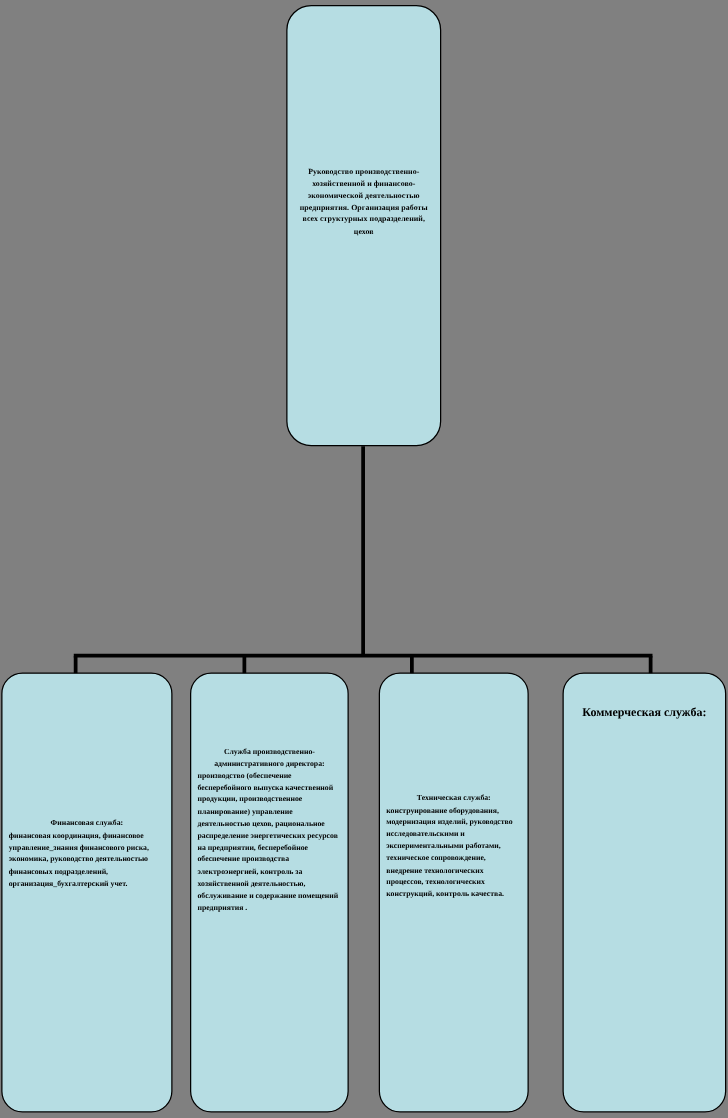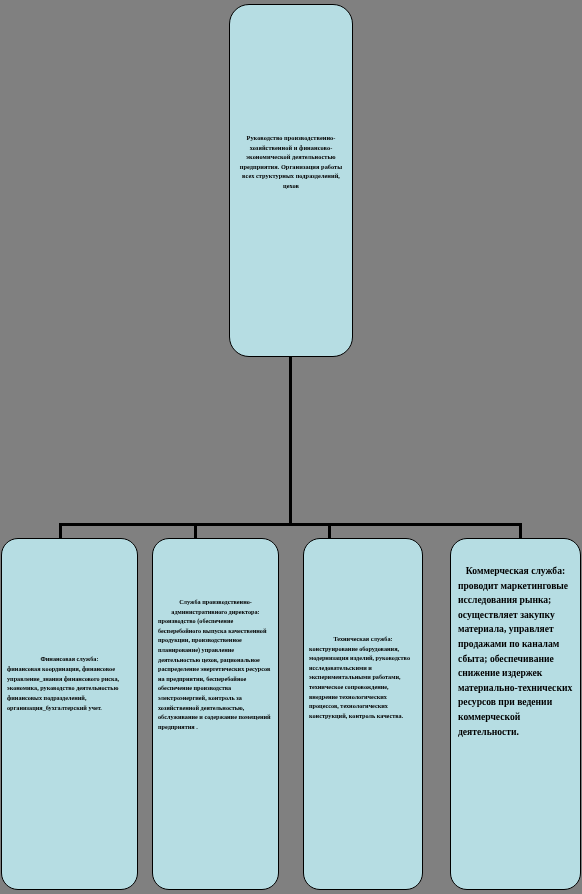--- a/index.html
+++ b/index.html
@@ -146,17 +146,16 @@
   <div class="node node-bottom" id="node-tech">
     <div class="node-inner">
       <span class="node-title">Техническая служба:</span>
       <span class="node-body">конструирование оборудования, модернизация изделий, руководство исследовательскими и экспериментальными работами, техническое сопровождение, внедрение технологических процессов, технологических конструкций, контроль качества.</span>
     </div>
   </div>
 
   <div class="node node-bottom" id="node-comm">
     <div class="node-inner">
       <span class="node-title">Коммерческая служба:</span>
-      <span class="node-body">проводит маркетинговые исследования рынка; осуществляет закупку материала, управляет продажами по каналам сбыта; обеспечивание снижение издержек материально-технических ресурсов при ведении коммерческой деятельности.</span>
     </div>
   </div>
 
 </div>
 
 </body></html>

